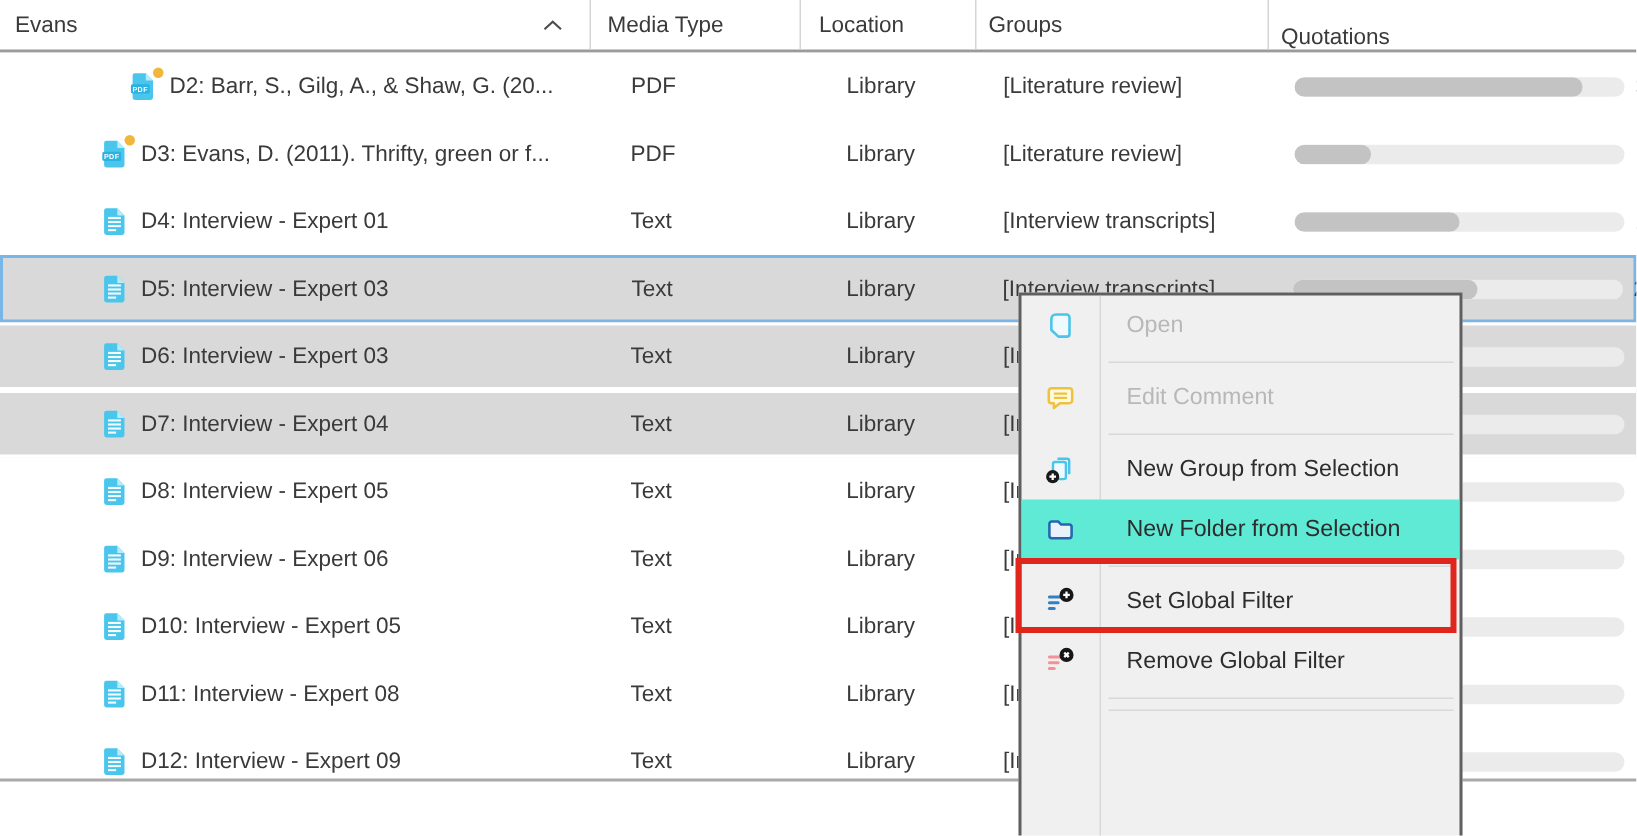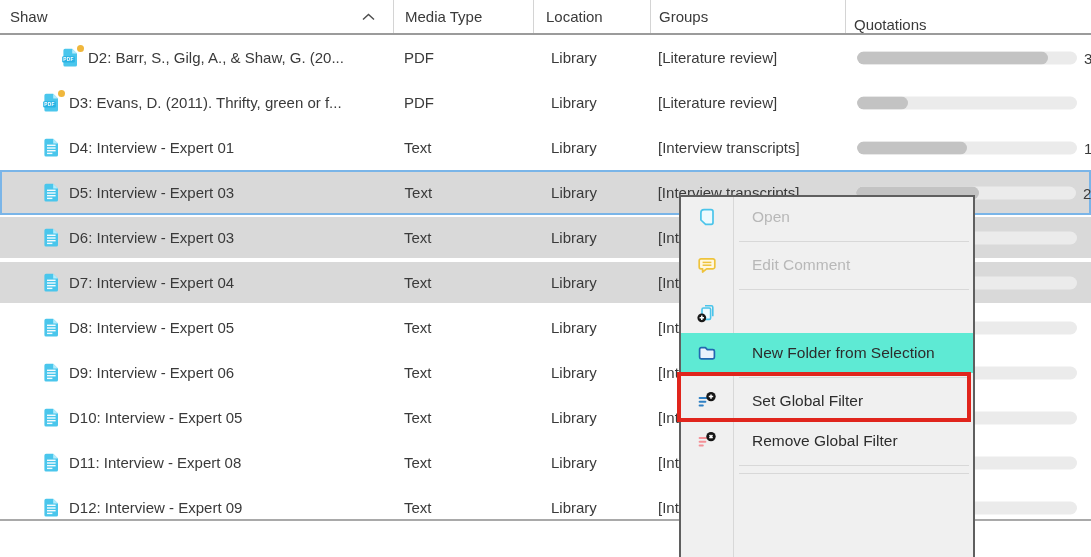--- a/index.html
+++ b/index.html
@@ -19,21 +19,21 @@
   .hcell.col-name{padding-left:10px;}
   .hcell.col-media{padding-left:11px;}
   .hcell.col-location{padding-left:12px;}
   .hcell.col-groups{padding-left:8px;}
   .hcell.col-quotations{padding-left:8px;}
   .sort-icon{margin-left:auto;margin-right:18px;display:flex;align-items:center;}
 
   
   .rows{position:absolute;top:35px;left:0;width:1091px;height:486px;overflow:hidden;}
   .end-line{position:absolute;top:519px;left:0;width:1091px;height:2px;background:#a9a9a9;z-index:1;}
-  .row{display:flex;height:45px;box-sizing:border-box;background:#fff;}
+  .row{display:flex;height:45px;box-sizing:border-box;background:#fff;padding-left:25px;}
   .row.selected{background:#d9d9d9;border-top:2px solid #fff;border-bottom:2px solid #fff;}
   .row.focused{border:2px solid #7ab5e8;background:#d9d9d9;}
   .cell{display:flex;align-items:center;font-size:15px;color:#3a3a3a;box-sizing:border-box;height:100%;}
   .cell.col-media{padding-left:11px;}
   .cell.col-location{padding-left:18px;}
   .cell.col-groups{padding-left:8px;white-space:nowrap;overflow:hidden;}
   .name-cell{padding-left:43px;white-space:nowrap;overflow:hidden;}
   .name-cell.indented{padding-left:62px;}
   .row.focused .name-cell{padding-left:41px;}
   .doc-icon{position:relative;width:17px;height:19px;margin-right:9px;flex:0 0 auto;display:inline-block;}
@@ -47,39 +47,39 @@
   .bar-count{position:absolute;left:239px;top:50%;transform:translateY(-50%);font-size:15px;color:#3a3a3a;
              white-space:nowrap;}
 
   
   .context-menu{position:absolute;left:679px;top:195px;width:296px;height:372px;background:#f0f0f0;
                 border:2px solid #5f5f5f;box-sizing:border-box;z-index:5;overflow:hidden;}
   .menu-gutter-line{position:absolute;left:52px;top:0;bottom:0;width:1px;background:#d8d8d8;z-index:0;}
   .menu-item{position:relative;display:flex;align-items:center;height:40px;z-index:1;}
   .menu-item.highlighted{background:#5eead4;}
   .menu-icon{width:52px;display:flex;justify-content:center;align-items:center;flex:0 0 auto;}
-  .menu-label{padding-left:19px;font-size:15.5px;color:#2d2d2d;flex:1 1 auto;white-space:nowrap;}
+  .menu-label{padding-left:8px;font-size:15.5px;color:#2d2d2d;flex:1 1 auto;white-space:nowrap;margin-left:10px;}
   .menu-item.disabled .menu-label{color:#b8b8b8;}
   .submenu-arrow{margin-right:16px;display:flex;align-items:center;}
   .menu-separator{height:8px;display:flex;align-items:center;z-index:1;position:relative;}
   .menu-separator::after{content:"";display:block;height:1px;background:#d8d8d8;
                          margin-left:58px;margin-right:4px;flex:1;}
 
   
   .annotation-box{position:absolute;left:677px;top:372px;width:294px;height:50px;
                   border:4px solid #e0251c;box-sizing:border-box;z-index:10;pointer-events:none;}
 </style>
 </head>
 <body>
 
 <div id="app">
 
   <div class="table-header">
     <div class="hcell col-name">
-      <span>Shaw</span>
+      <span>Evans</span>
       <span class="sort-icon">
         <svg width="13" height="8" viewBox="0 0 13 8">
             <path d="M1 6.5 L6.5 1.5 L12 6.5" fill="none" stroke="#4c4c4c" stroke-width="1.4"></path>
           </svg>
       </span>
     </div>
     <div class="hcell col-media">
       <span>Media Type</span>
     </div>
     <div class="hcell col-location">
@@ -378,20 +378,21 @@
         <div class="menu-separator"></div>
         <div class="menu-item">
           <span class="menu-icon">
             <svg width="20" height="20" viewBox="0 0 20 20">
               <path d="M8 2.8 h6.4 a1.4 1.4 0 0 1 1.4 1.4 v9" fill="none" stroke="#4ac4ea" stroke-width="1.6"></path>
               <rect x="5" y="5" width="8.6" height="11.4" rx="1.4" fill="#eefafe" stroke="#4ac4ea" stroke-width="1.6"></rect>
               <circle cx="4.8" cy="14.8" r="4.4" fill="#191919"></circle>
               <path d="M4.8 12.6 v4.4 M2.6 14.8 h4.4" stroke="#ffffff" stroke-width="1.5"></path>
             </svg>
           </span>
+          <span class="menu-label">New Group from Selection</span>
         </div>
         <div class="menu-item highlighted">
           <span class="menu-icon">
             <svg width="20" height="20" viewBox="0 0 20 20">
               <path d="M2.6 6.2 A1.6 1.6 0 0 1 4.2 4.6 h4.2 l1.9 2 h5.5 A1.6 1.6 0 0 1 17.4 8.2 v6 a1.6 1.6 0 0 1 -1.6 1.6 H4.2 a1.6 1.6 0 0 1 -1.6 -1.6 Z" fill="#e9f2fb" stroke="#2267b0" stroke-width="1.7" stroke-linejoin="round"></path>
             </svg>
           </span>
           <span class="menu-label">New Folder from Selection</span>
         </div>
         <div class="menu-separator"></div>

